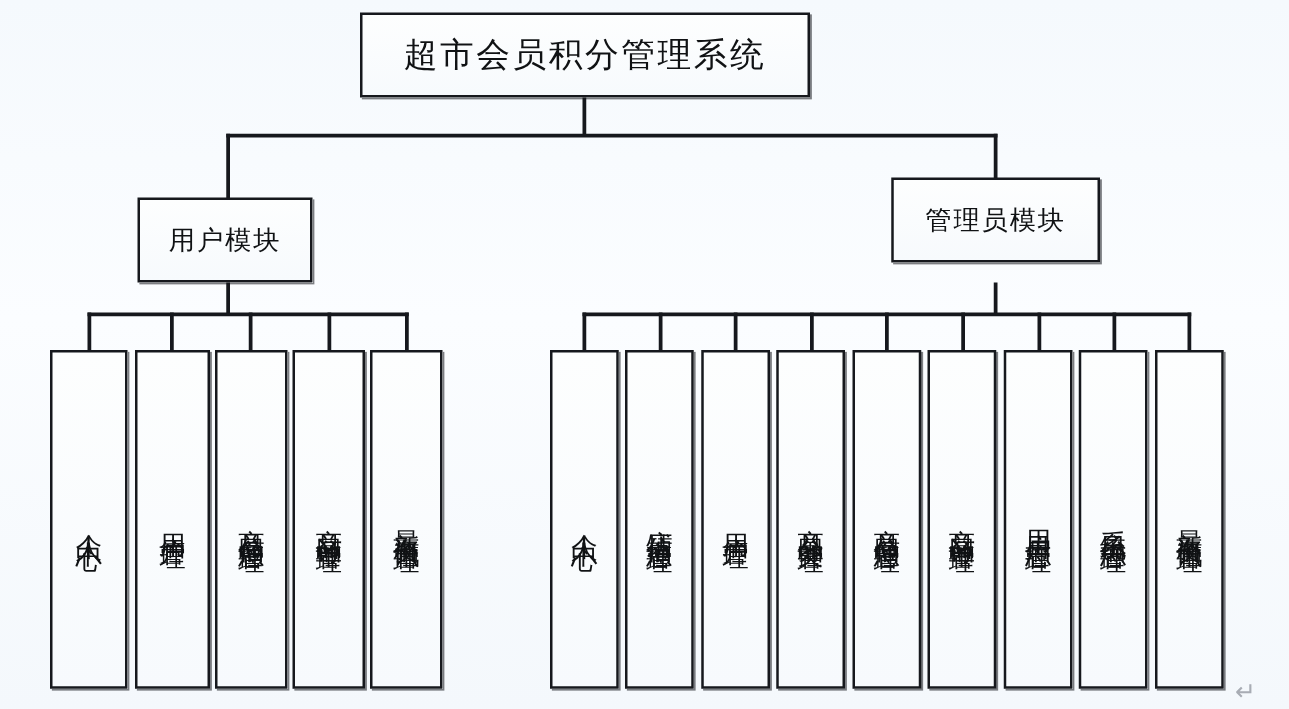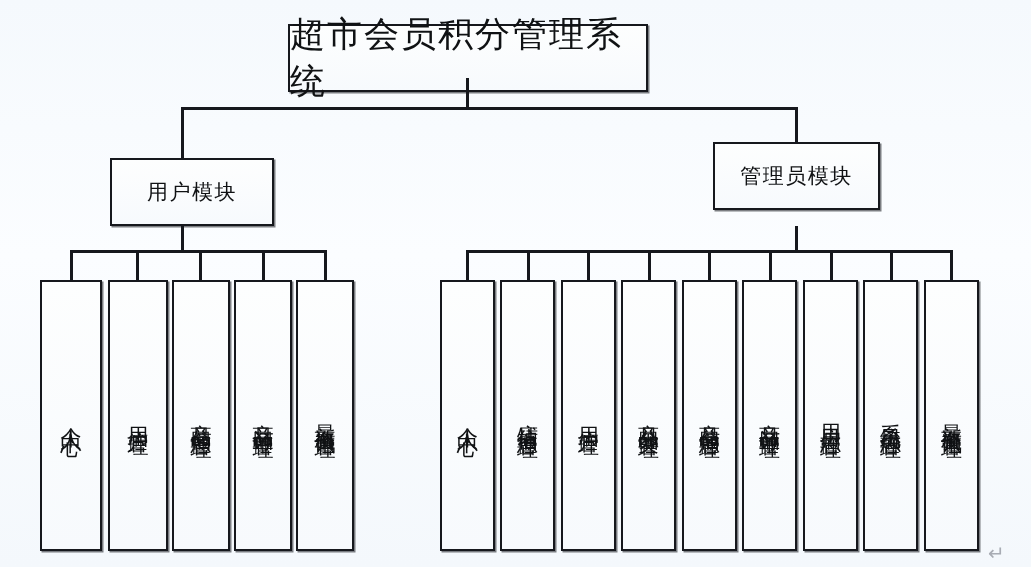--- a/index.html
+++ b/index.html
@@ -26,23 +26,22 @@
     box-sizing: border-box;
     border: 2px solid #16181d;
     background: linear-gradient(180deg, #fdfefe 0%, #f7fafd 100%);
     box-shadow: 1.5px 1.5px 0 rgba(20,22,28,0.55);
     display: flex;
     align-items: center;
     justify-content: center;
     color: #101214;
   }
   .box-title {
-    font-size: 35px;
+    font-size: 27px;
     letter-spacing: 2px;
-    margin-top: 14px;
   }
   .box-module {
     font-size: 21px;
     letter-spacing: 1.5px;
   }
   .leaf {
     border-width: 2px;
   }
   .leaf .vtext {
     writing-mode: vertical-rl;
@@ -79,21 +78,21 @@
 
   <div class="box box-title" style="left:288px; top:10px; width:360px; height:68px;">
     <span>超市会员积分管理系统</span>
   </div>
 
   <div class="ln v" style="left:466px; top:78px; width:3px; height:31px;"></div>
   <div class="ln h" style="left:181px; top:107px; width:617px; height:3px;"></div>
   <div class="ln v" style="left:181px; top:107px; width:3px; height:52px;"></div>
   <div class="ln v" style="left:795px; top:107px; width:3px; height:52px;"></div>
 
-  <div class="box box-module" style="left:110px; top:158px; width:164px; height:68px;">
+  <div class="box box-module" style="left:110px; top:158px; width:140px; height:68px;">
     <span>用户模块</span>
   </div>
 
   <div class="box box-module" style="left:713px; top:142px; width:167px; height:68px;">
     <span>管理员模块</span>
   </div>
 
   <div class="ln v" style="left:181px; top:226px; width:3px; height:26px;"></div>
   <div class="ln h" style="left:70px; top:250px; width:257px; height:3px;"></div>
   <div class="ln v" style="left:70px; top:250px; width:3px; height:31px;"></div>

